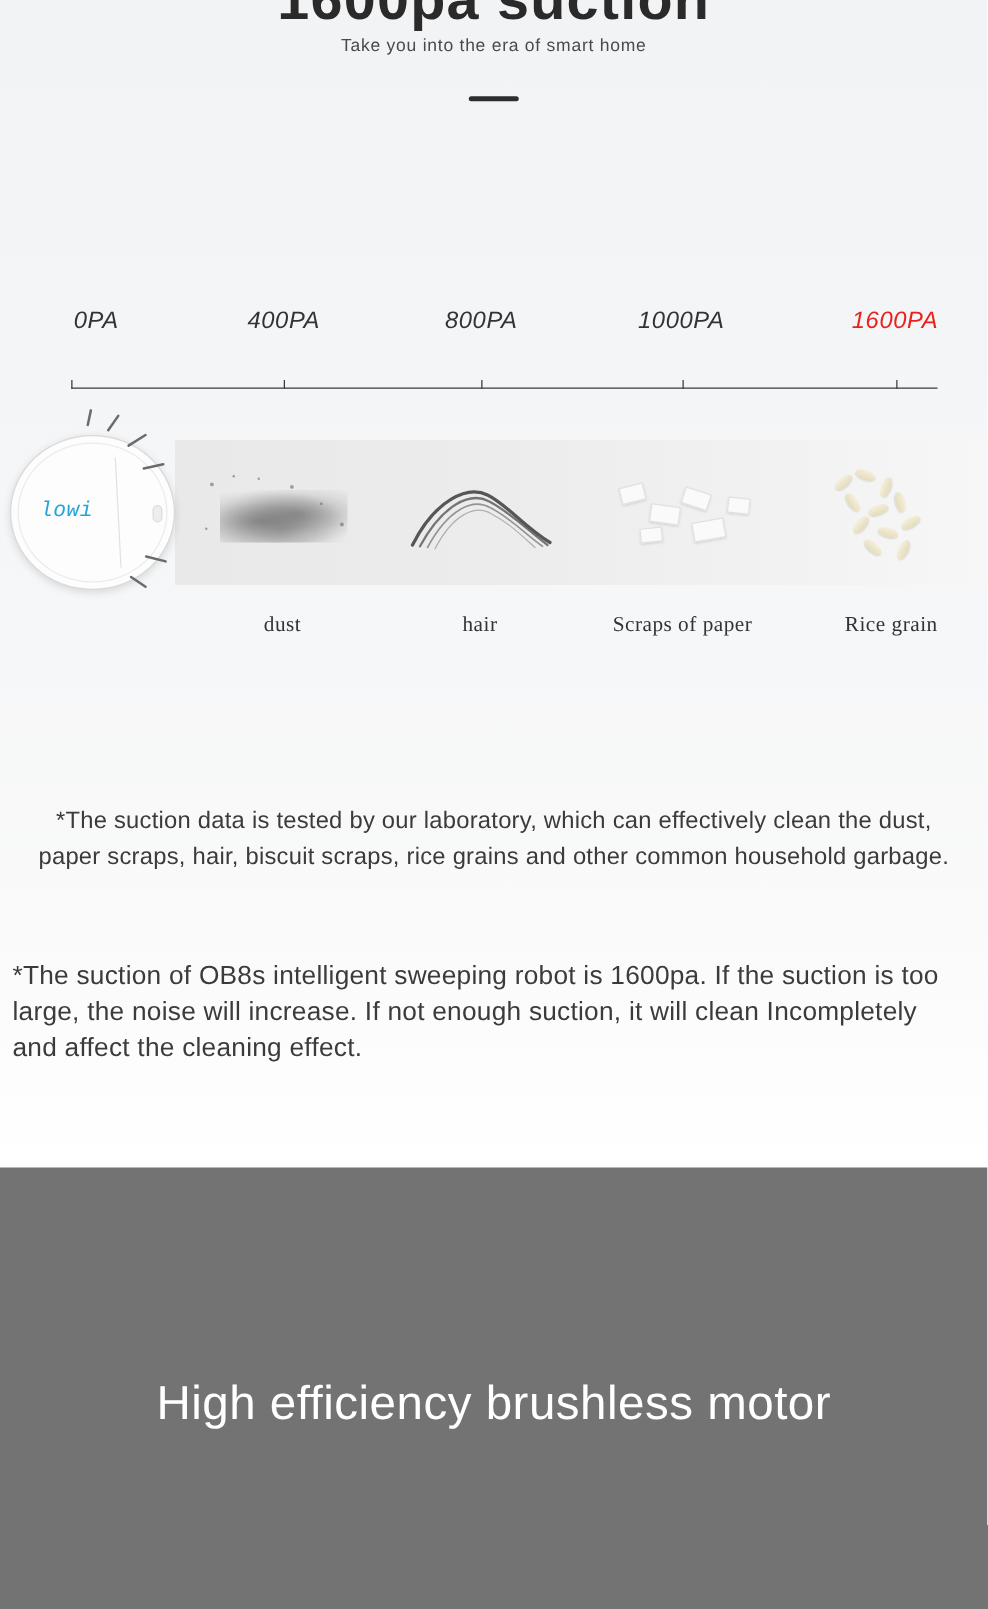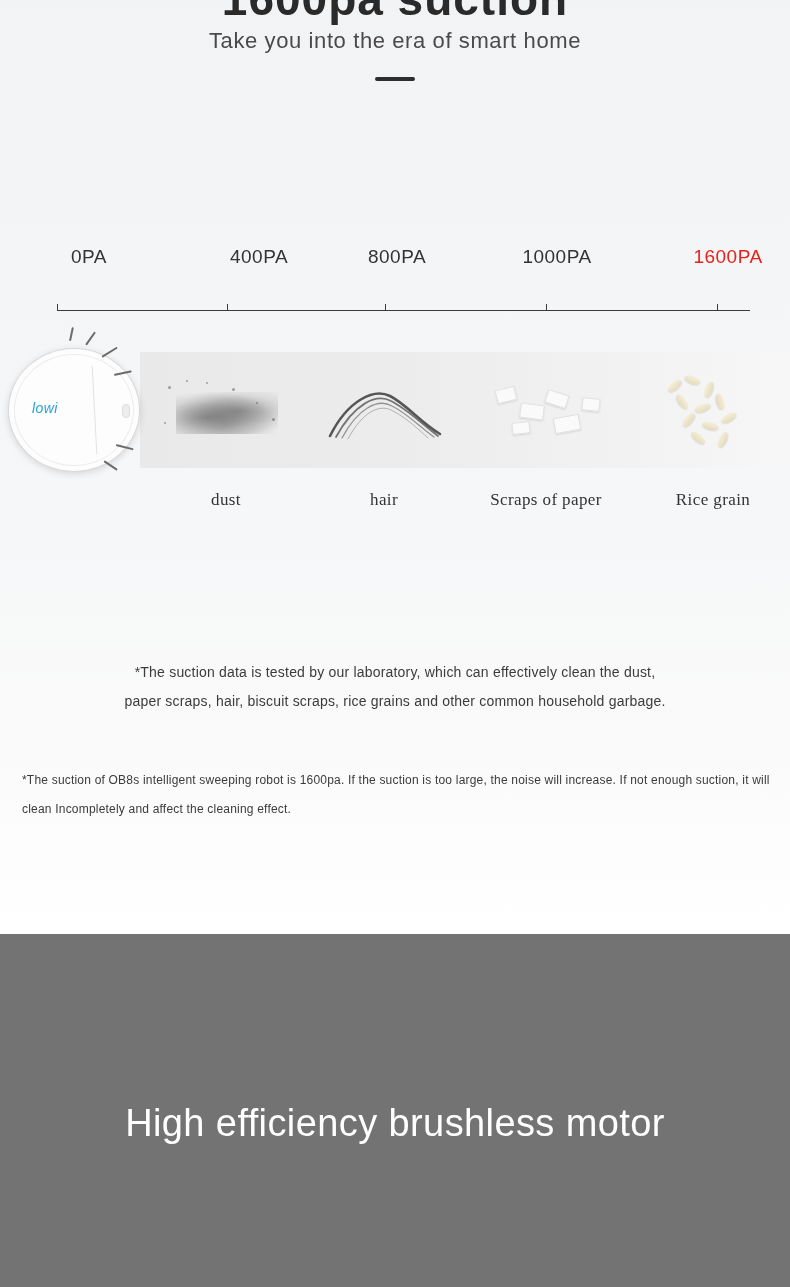--- a/index.html
+++ b/index.html
@@ -28,41 +28,42 @@
     font-weight:bold;
     letter-spacing:1px;
     color:#2a2a2a;
     white-space:nowrap;
     overflow:hidden;
   }
   .subhead {
     position:absolute;
     top:28px; left:0; right:0;
     text-align:center;
-    font-size:22px;
+    font-size:14px;
     color:#4a4a4a;
     letter-spacing:0.6px;
   }
   .rule {
     position:absolute;
     top:77px;
     left:50%;
     transform:translateX(-50%);
     width:40px;
     height:4px;
     background:#2d2d2d;
     border-radius:2px;
   }
 
   
   .scale-labels {
     position:absolute;
     top:246px;
-    left:12px; right:0;
+    left:0; right:0;
     height:26px;
+    font-style:italic;
   }
   .scale-labels span {
     position:absolute;
     font-size:19px;
     color:#333;
     letter-spacing:0.5px;
     transform:translateX(-50%);
     white-space:nowrap;
   }
   .scale-labels span.hl { color:#e8221b; }
@@ -127,24 +128,25 @@
     position:absolute;
     right:10px; top:56px;
     width:8px; height:14px;
     border-radius:4px;
     background:#ededed;
     border:1px solid #dddddd;
   }
   .robot .logo {
     position:absolute;
     left:24px; top:52px;
-    font-size:14px;
+    font-size:17px;
     color:#27a3d8;
     font-style:italic;
     letter-spacing:0.4px;
+    font-family:Liberation Mono, monospace;
   }
   .ray {
     position:absolute;
     background:#6b6b6b;
     height:2px;
     border-radius:1px;
     transform-origin:left center;
   }
 
   .items {
@@ -210,32 +212,31 @@
     white-space:nowrap;
     letter-spacing:0.4px;
   }
 
   
   .note1 {
     position:absolute;
     top:642px;
     left:0; right:0;
     text-align:center;
-    font-size:14px;
+    font-size:19px;
     line-height:29px;
     color:#3b3b3b;
     letter-spacing:0.2px;
-    margin-top:16px;
   }
   .note2 {
     position:absolute;
     top:766px;
-    left:22px;
+    left:10px;
     width:754px;
-    font-size:12px;
+    font-size:21px;
     line-height:29px;
     color:#3b3b3b;
     letter-spacing:0.2px;
   }
 
   
   .dark {
     position:absolute;
     top:934px;
     left:0;
@@ -272,21 +273,21 @@
 <div class="page">
 
   <div class="top">
 
     <div class="headline">1600pa suction</div>
     <div class="subhead">Take you into the era of smart home</div>
     <div class="rule"></div>
 
     <div class="scale-labels">
       <span style="left:77px;">0PA</span>
-      <span style="left:227px;margin-left:20px;">400PA</span>
+      <span style="left:227px;">400PA</span>
       <span style="left:385px;">800PA</span>
       <span style="left:545px;">1000PA</span>
       <span class="hl" style="left:716px;">1600PA</span>
     </div>
 
     <div class="axis"></div>
     <div class="tick" style="left:57px;"></div>
     <div class="tick" style="left:227px;"></div>
     <div class="tick" style="left:385px;"></div>
     <div class="tick" style="left:546px;"></div>

